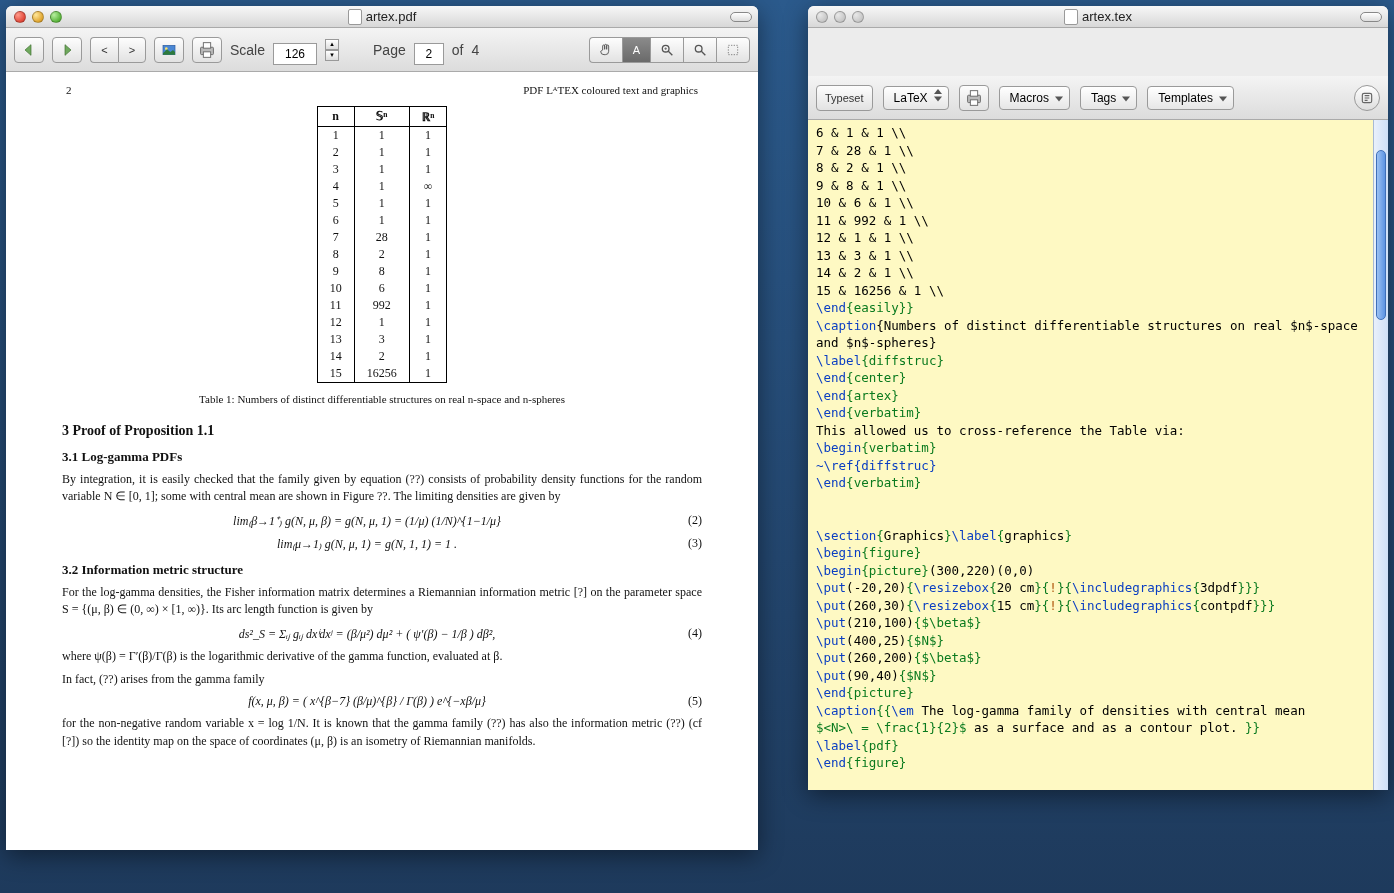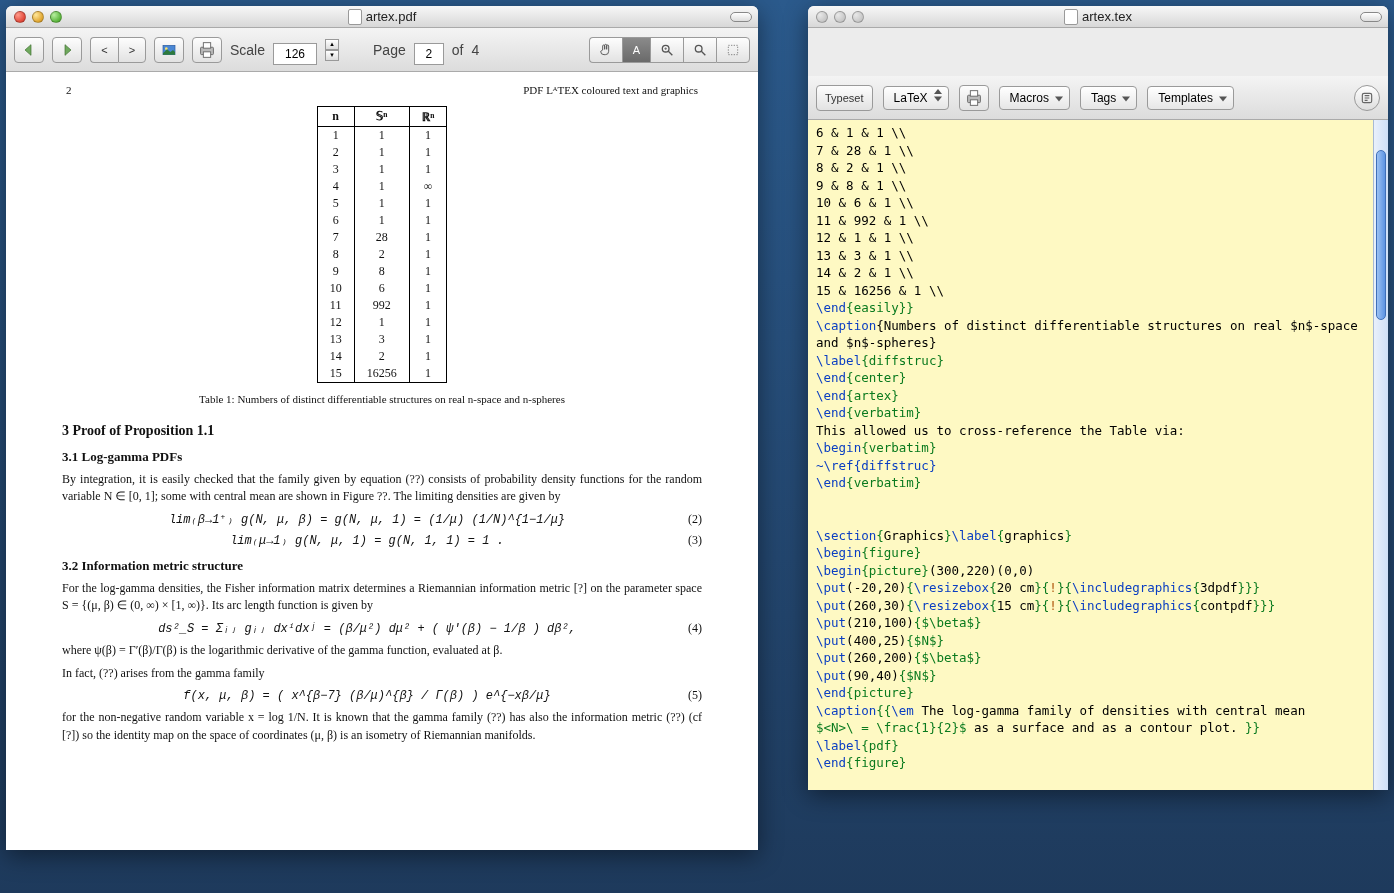--- a/index.html
+++ b/index.html
@@ -98,21 +98,21 @@
   table.data th, table.data td { padding: 1px 12px; text-align: center; }
   table.data thead th { border-top: 1px solid #000; border-bottom: 1px solid #000;}
   table.data td:first-child, table.data th:first-child { border-right: 1px double #000; }
   table.data td:nth-child(2), table.data th:nth-child(2) { border-right: 1px solid #000;}
   table.data { border: 1px solid #000; }
   .caption { text-align: center; font-size: 11px; margin: 8px 0 18px;}
   .section { font-weight: bold; font-size: 14px; margin: 0 0 8px;}
   .subsection { font-weight: bold; font-size: 13px; margin: 10px 0 6px;}
   .para { text-align: justify; line-height: 1.45; margin-bottom: 6px; font-size: 12px;}
   .eqrow { display: flex; align-items: center; margin: 6px 0;}
-  .eqrow .eq { flex: 1; text-align: center; font-family: Liberation Mono, monospace; font-style: italic;}
+  .eqrow .eq { flex: 1; text-align: center; font-family: Liberation Serif, serif; font-style: italic;}
   .eqrow .eqn { width: 30px; text-align: right;}
   .scrollbar {
     position: absolute; right: 0; top: 0; bottom: 0; width: 15px;
     background: linear-gradient(90deg,#e9f0fb,#cfe0f7);
     border-left: 1px solid #a7b9d4;
   }
   .scrollbar .thumb {
     position: absolute; left: 2px; right: 2px;
     background: linear-gradient(90deg,#9cc1f3,#5d94e3);
     border: 1px solid #3f6fb8; border-radius: 6px;

